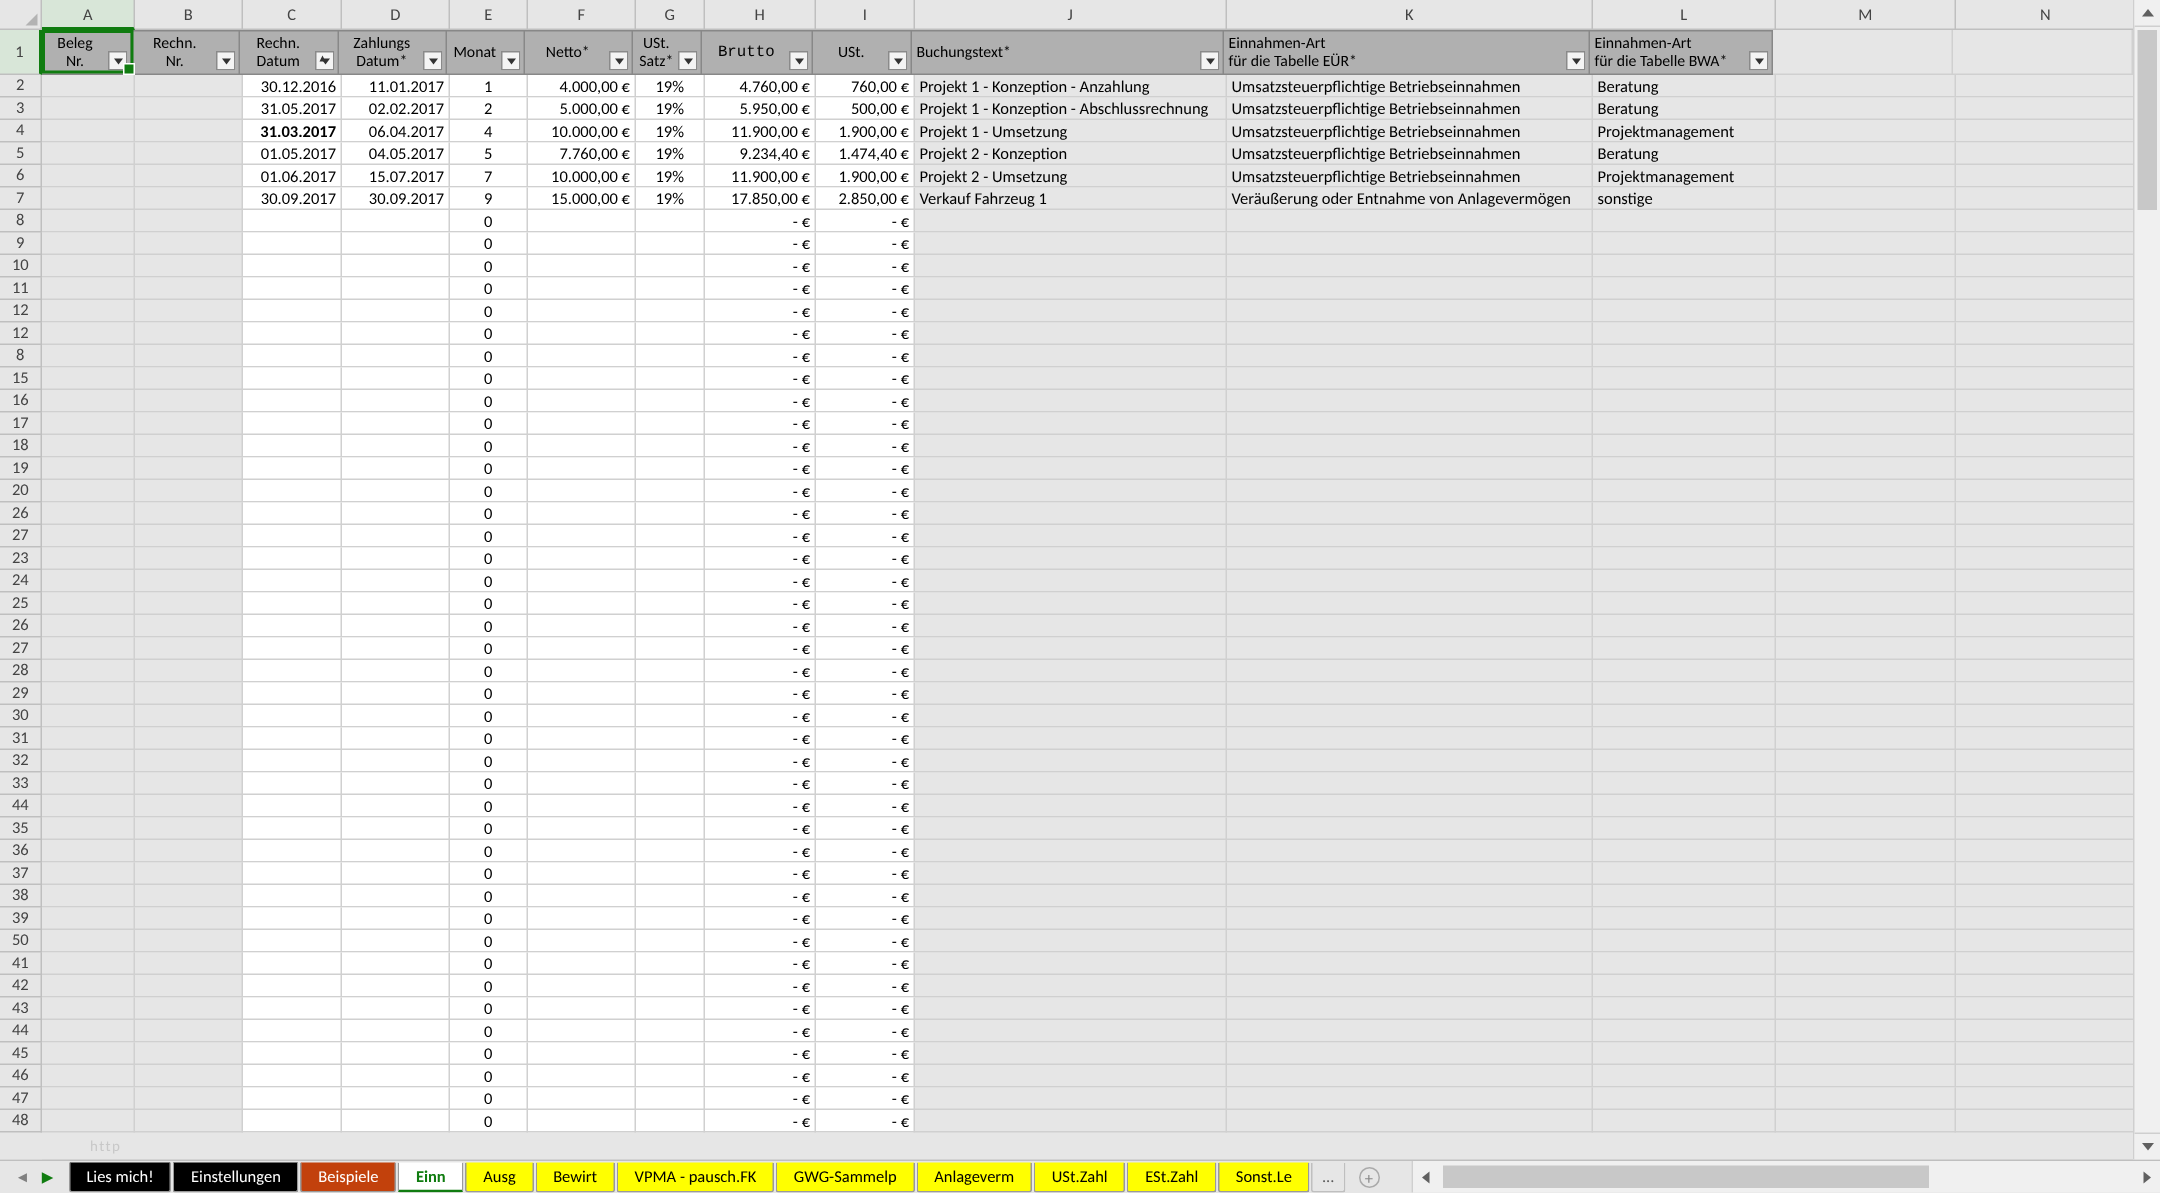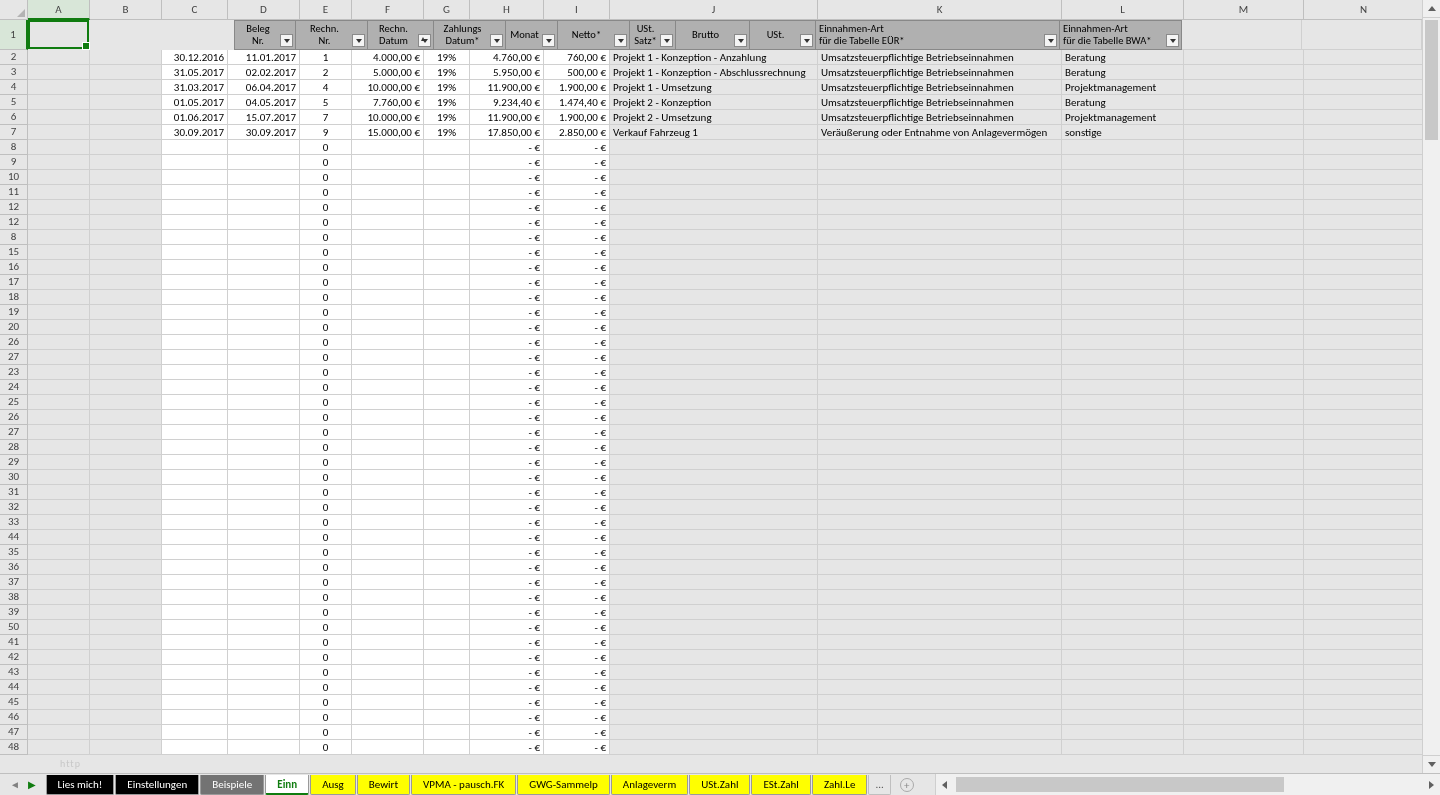--- a/index.html
+++ b/index.html
@@ -38,21 +38,21 @@
 .vbtn.top::after { border-bottom: 5px solid #606060; }
 .vbtn.bot::after { border-top: 5px solid #606060; }
 .vthumb { position: absolute; top: 20px; left: 2px; right: 2px; height: 120px; background: #c8c8c8; }
 .tabbar { position: absolute; bottom: 0; left: 0; right: 0; height: 22px; background: #e6e6e6; display: flex; align-items: stretch; font-size: 11px; border-top: 1px solid #bfbfbf; }
 .tabnav { display: flex; align-items: center; padding: 0 10px; gap: 8px; }
 .tabnav span { color: #808080; font-size: 10px; cursor: default; }
 .tabnav span.on { color: #107c10; }
 .tabs { display: flex; align-items: flex-end; height: 100%; flex: 0 0 auto; }
 .tab { height: 20px; padding: 0 11px; display: flex; align-items: center; border: 1px solid #9a9a9a; border-top: none; border-radius: 0 0 2px 2px; margin-right: 1px; color: #fff; font-size: 11px; position: relative; top: 0; }
 .tab.black { background: #000; }
-.tab.purple { background: #737373; }
+.tab.purple { background: #c2410c; }
 .tab.green { background: #fff; color: #107c10; border-bottom: 2px solid #107c10; font-weight: bold; }
 .tab.yellow { background: #ffff00; color: #000; }
 .tab.more { background: #e6e6e6; color: #555; border-color:#bfbfbf; padding:0 6px;}
 .tab.add { background: #e6e6e6; color: #888; border: none; padding: 0 8px; }
 .tab.add .plus { width: 14px; height: 14px; border: 1px solid #aaa; border-radius: 50%; display: flex; align-items: center; justify-content: center; font-size: 11px; line-height: 1; }
 .hscroll { flex: 1; display: flex; align-items: center; background: #f0f0f0; border-left: 1px solid #cfcfcf; position: relative; margin-left: 12px; }
 .hbtn { width: 18px; height: 100%; display: flex; align-items: center; justify-content: center; }
 .hbtn::after { content: ""; width: 0; height: 0; border-top: 4px solid transparent; border-bottom: 4px solid transparent; }
 .hbtn.l::after { border-right: 5px solid #606060; }
 .hbtn.r { margin-left: auto; }
@@ -155,26 +155,30 @@
           <div class="filter"></div>
         </div>
         <div class="cell" style="width: 72px;">
           <div class="hdrtxt center">Netto*</div>
           <div class="filter"></div>
         </div>
         <div class="cell" style="width: 46px;">
           <div class="hdrtxt center">USt.<br>Satz*</div>
           <div class="filter"></div>
         </div>
-        <div class="cell" style="width: 74px;">
+        <div class="cell" style="width: 74px; font-family: Liberation Mono, monospace;">
           <div class="hdrtxt center">Brutto</div>
           <div class="filter"></div>
         </div>
         <div class="cell" style="width: 66px;">
           <div class="hdrtxt center">USt.</div>
+          <div class="filter"></div>
+        </div>
+        <div class="cell" style="width: 208px;">
+          <div class="hdrtxt">Buchungstext*</div>
           <div class="filter"></div>
         </div>
         <div class="cell" style="width: 244px;">
           <div class="hdrtxt">Einnahmen-Art<br>für die Tabelle EÜR*</div>
           <div class="filter"></div>
         </div>
         <div class="cell" style="width: 122px;">
           <div class="hdrtxt">Einnahmen-Art<br>für die Tabelle BWA*</div>
           <div class="filter"></div>
         </div>
@@ -209,21 +213,21 @@
         <div class="cell ra" style="width: 66px;">500,00 €</div>
         <div class="cell shaded" style="width: 208px;">Projekt 1 - Konzeption - Abschlussrechnung</div>
         <div class="cell shaded" style="width: 244px;">Umsatzsteuerpflichtige Betriebseinnahmen</div>
         <div class="cell shaded" style="width: 122px;">Beratung</div>
         <div class="cell shaded" style="width: 120px; background: rgb(230, 230, 230);"></div>
         <div class="cell shaded" style="width: 120px; background: rgb(230, 230, 230);"></div>
       </div>
       <div class="row">
         <div class="cell shaded" style="width: 62px;"></div>
         <div class="cell shaded" style="width: 72px;"></div>
-        <div class="cell ra" style="width: 66px;">31.03.2017</div>
+        <div class="cell ra" style="width: 66px; font-weight: bold;">31.03.2017</div>
         <div class="cell ra" style="width: 72px;">06.04.2017</div>
         <div class="cell ca" style="width: 52px;">4</div>
         <div class="cell ra" style="width: 72px;">10.000,00 €</div>
         <div class="cell ca" style="width: 46px;">19%</div>
         <div class="cell ra" style="width: 74px;">11.900,00 €</div>
         <div class="cell ra" style="width: 66px;">1.900,00 €</div>
         <div class="cell shaded" style="width: 208px;">Projekt 1 - Umsetzung</div>
         <div class="cell shaded" style="width: 244px;">Umsatzsteuerpflichtige Betriebseinnahmen</div>
         <div class="cell shaded" style="width: 122px;">Projektmanagement</div>
         <div class="cell shaded" style="width: 120px; background: rgb(230, 230, 230);"></div>
@@ -952,21 +956,21 @@
       <div class="tab black">Einstellungen</div>
       <div class="tab purple">Beispiele</div>
       <div class="tab green">Einn</div>
       <div class="tab yellow">Ausg</div>
       <div class="tab yellow">Bewirt</div>
       <div class="tab yellow">VPMA - pausch.FK</div>
       <div class="tab yellow">GWG-Sammelp</div>
       <div class="tab yellow">Anlageverm</div>
       <div class="tab yellow">USt.Zahl</div>
       <div class="tab yellow">ESt.Zahl</div>
-      <div class="tab yellow">Zahl.Le</div>
+      <div class="tab yellow">Sonst.Le</div>
       <div class="tab more">...</div>
       <div class="tab add">
         <span class="plus">+</span>
       </div>
     </div>
   <div class="hscroll">
     <div class="hbtn l"></div>
     <div class="hthumb"></div>
     <div class="hbtn r"></div>
   </div>

